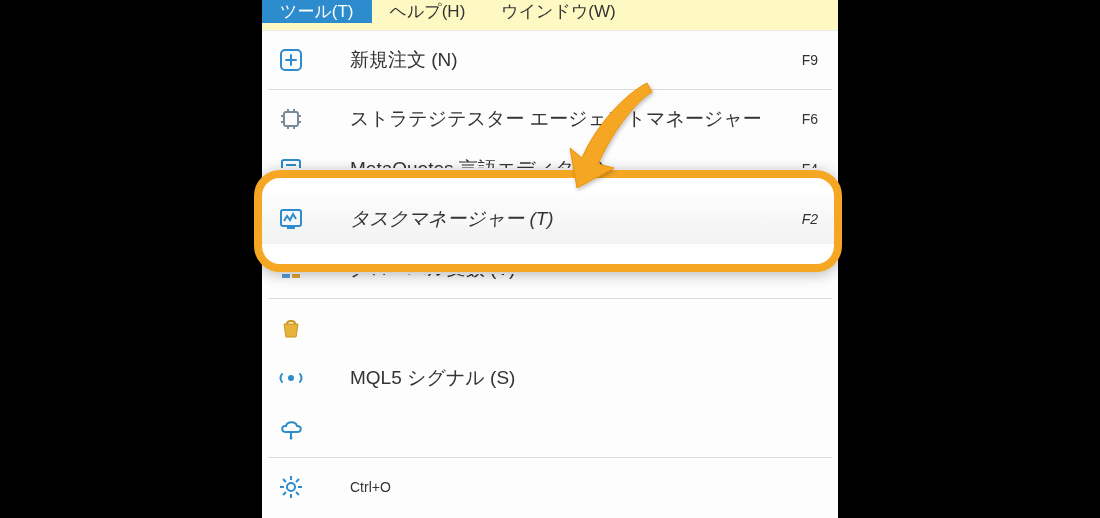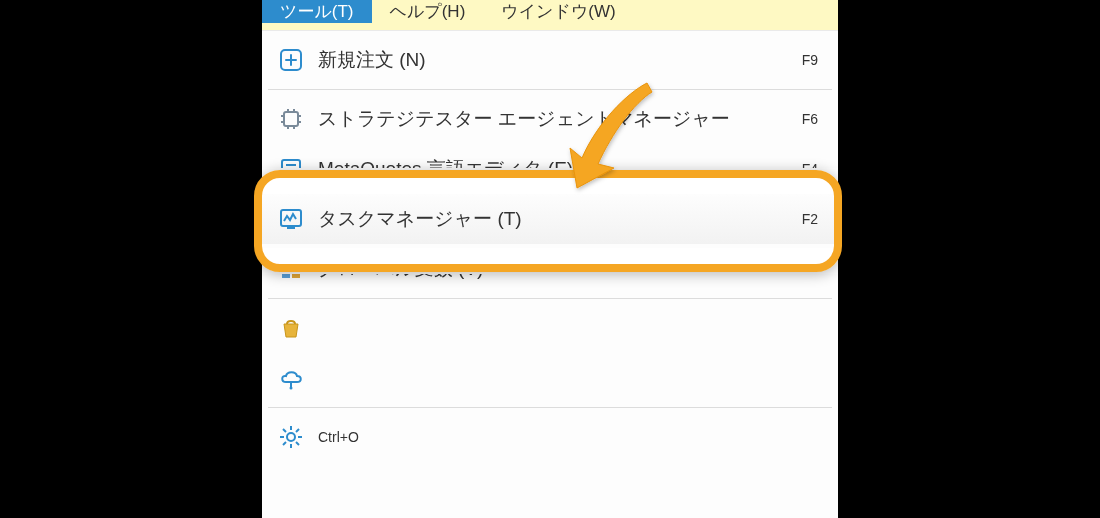--- a/index.html
+++ b/index.html
@@ -46,20 +46,21 @@
     position: relative;
     padding: 4px 0 0 0;
   }
   .row {
     display: flex;
     align-items: center;
     height: 50px;
     padding: 0 20px 0 14px;
     box-sizing: border-box;
     color: #333;
+    gap: 32px;
   }
   .row .ic {
     width: 30px;
     height: 30px;
     display: flex;
     align-items: center;
     justify-content: center;
     margin-right: 12px;
     flex: 0 0 30px;
   }
@@ -153,21 +154,21 @@
         <svg width="26" height="26" viewBox="0 0 26 26">
           <rect x="4" y="4" width="18" height="18" rx="2" fill="none" stroke="#2d8ccd" stroke-width="2"></rect>
           <rect x="8" y="8" width="10" height="2" fill="#2d8ccd"></rect>
           <rect x="8" y="12" width="10" height="2" fill="#2d8ccd"></rect>
         </svg>
       </span>
       <span class="label">MetaQuotes 言語エディタ (E)</span>
       <span class="sc">F4</span>
     </div>
 
-    <div class="row" style="background:linear-gradient(#fdfdfd,#f2f2f2);">
+    <div class="row" style="background:linear-gradient(#fdfdfd,#f2f2f2);font-style:italic;">
       <span class="ic">
         <svg width="26" height="26" viewBox="0 0 26 26">
           <rect x="3" y="4" width="20" height="16" rx="2" fill="none" stroke="#2d8ccd" stroke-width="2"></rect>
           <path d="M6 15 L9 10 L12 14 L15 8 L18 13" fill="none" stroke="#2d8ccd" stroke-width="2"></path>
           <rect x="9" y="21" width="8" height="2" fill="#2d8ccd"></rect>
         </svg>
       </span>
       <span class="label">タスクマネージャー (T)</span>
       <span class="sc">F2</span>
     </div>
@@ -190,20 +191,31 @@
     <div class="row">
       <span class="ic">
         <svg width="26" height="26" viewBox="0 0 26 26">
           <path d="M6 9 H20 L18 22 H8 Z" fill="#e7b43b" stroke="#c8951a" stroke-width="1"></path>
           <path d="M9 9 C9 5 17 5 17 9" fill="none" stroke="#c8951a" stroke-width="2"></path>
         </svg>
       </span>
       <span class="sc"></span>
     </div>
 
+    <div class="row">
+      <span class="ic">
+        <svg width="26" height="26" viewBox="0 0 26 26">
+          <path d="M4 9 Q1 13 4 17" fill="none" stroke="#2d8ccd" stroke-width="2" stroke-linecap="round"></path>
+          <path d="M22 9 Q25 13 22 17" fill="none" stroke="#2d8ccd" stroke-width="2" stroke-linecap="round"></path>
+          <circle cx="13" cy="13" r="3" fill="#2d8ccd"></circle>
+        </svg>
+      </span>
+      <span class="label">MQL5 シグナル (S)</span>
+      <span class="sc"></span>
+    </div>
 
     <div class="row">
       <span class="ic">
         <svg width="26" height="26" viewBox="0 0 26 26">
           <path d="M8 17 C3 17 3 10 8 11 C9 6 18 6 19 11 C24 11 24 17 19 17 Z" fill="none" stroke="#2d8ccd" stroke-width="2"></path>
           <line x1="13" y1="17" x2="13" y2="22" stroke="#2d8ccd" stroke-width="2"></line>
           <circle cx="13" cy="23" r="1.5" fill="#2d8ccd"></circle>
         </svg>
       </span>
       <span class="sc"></span>

